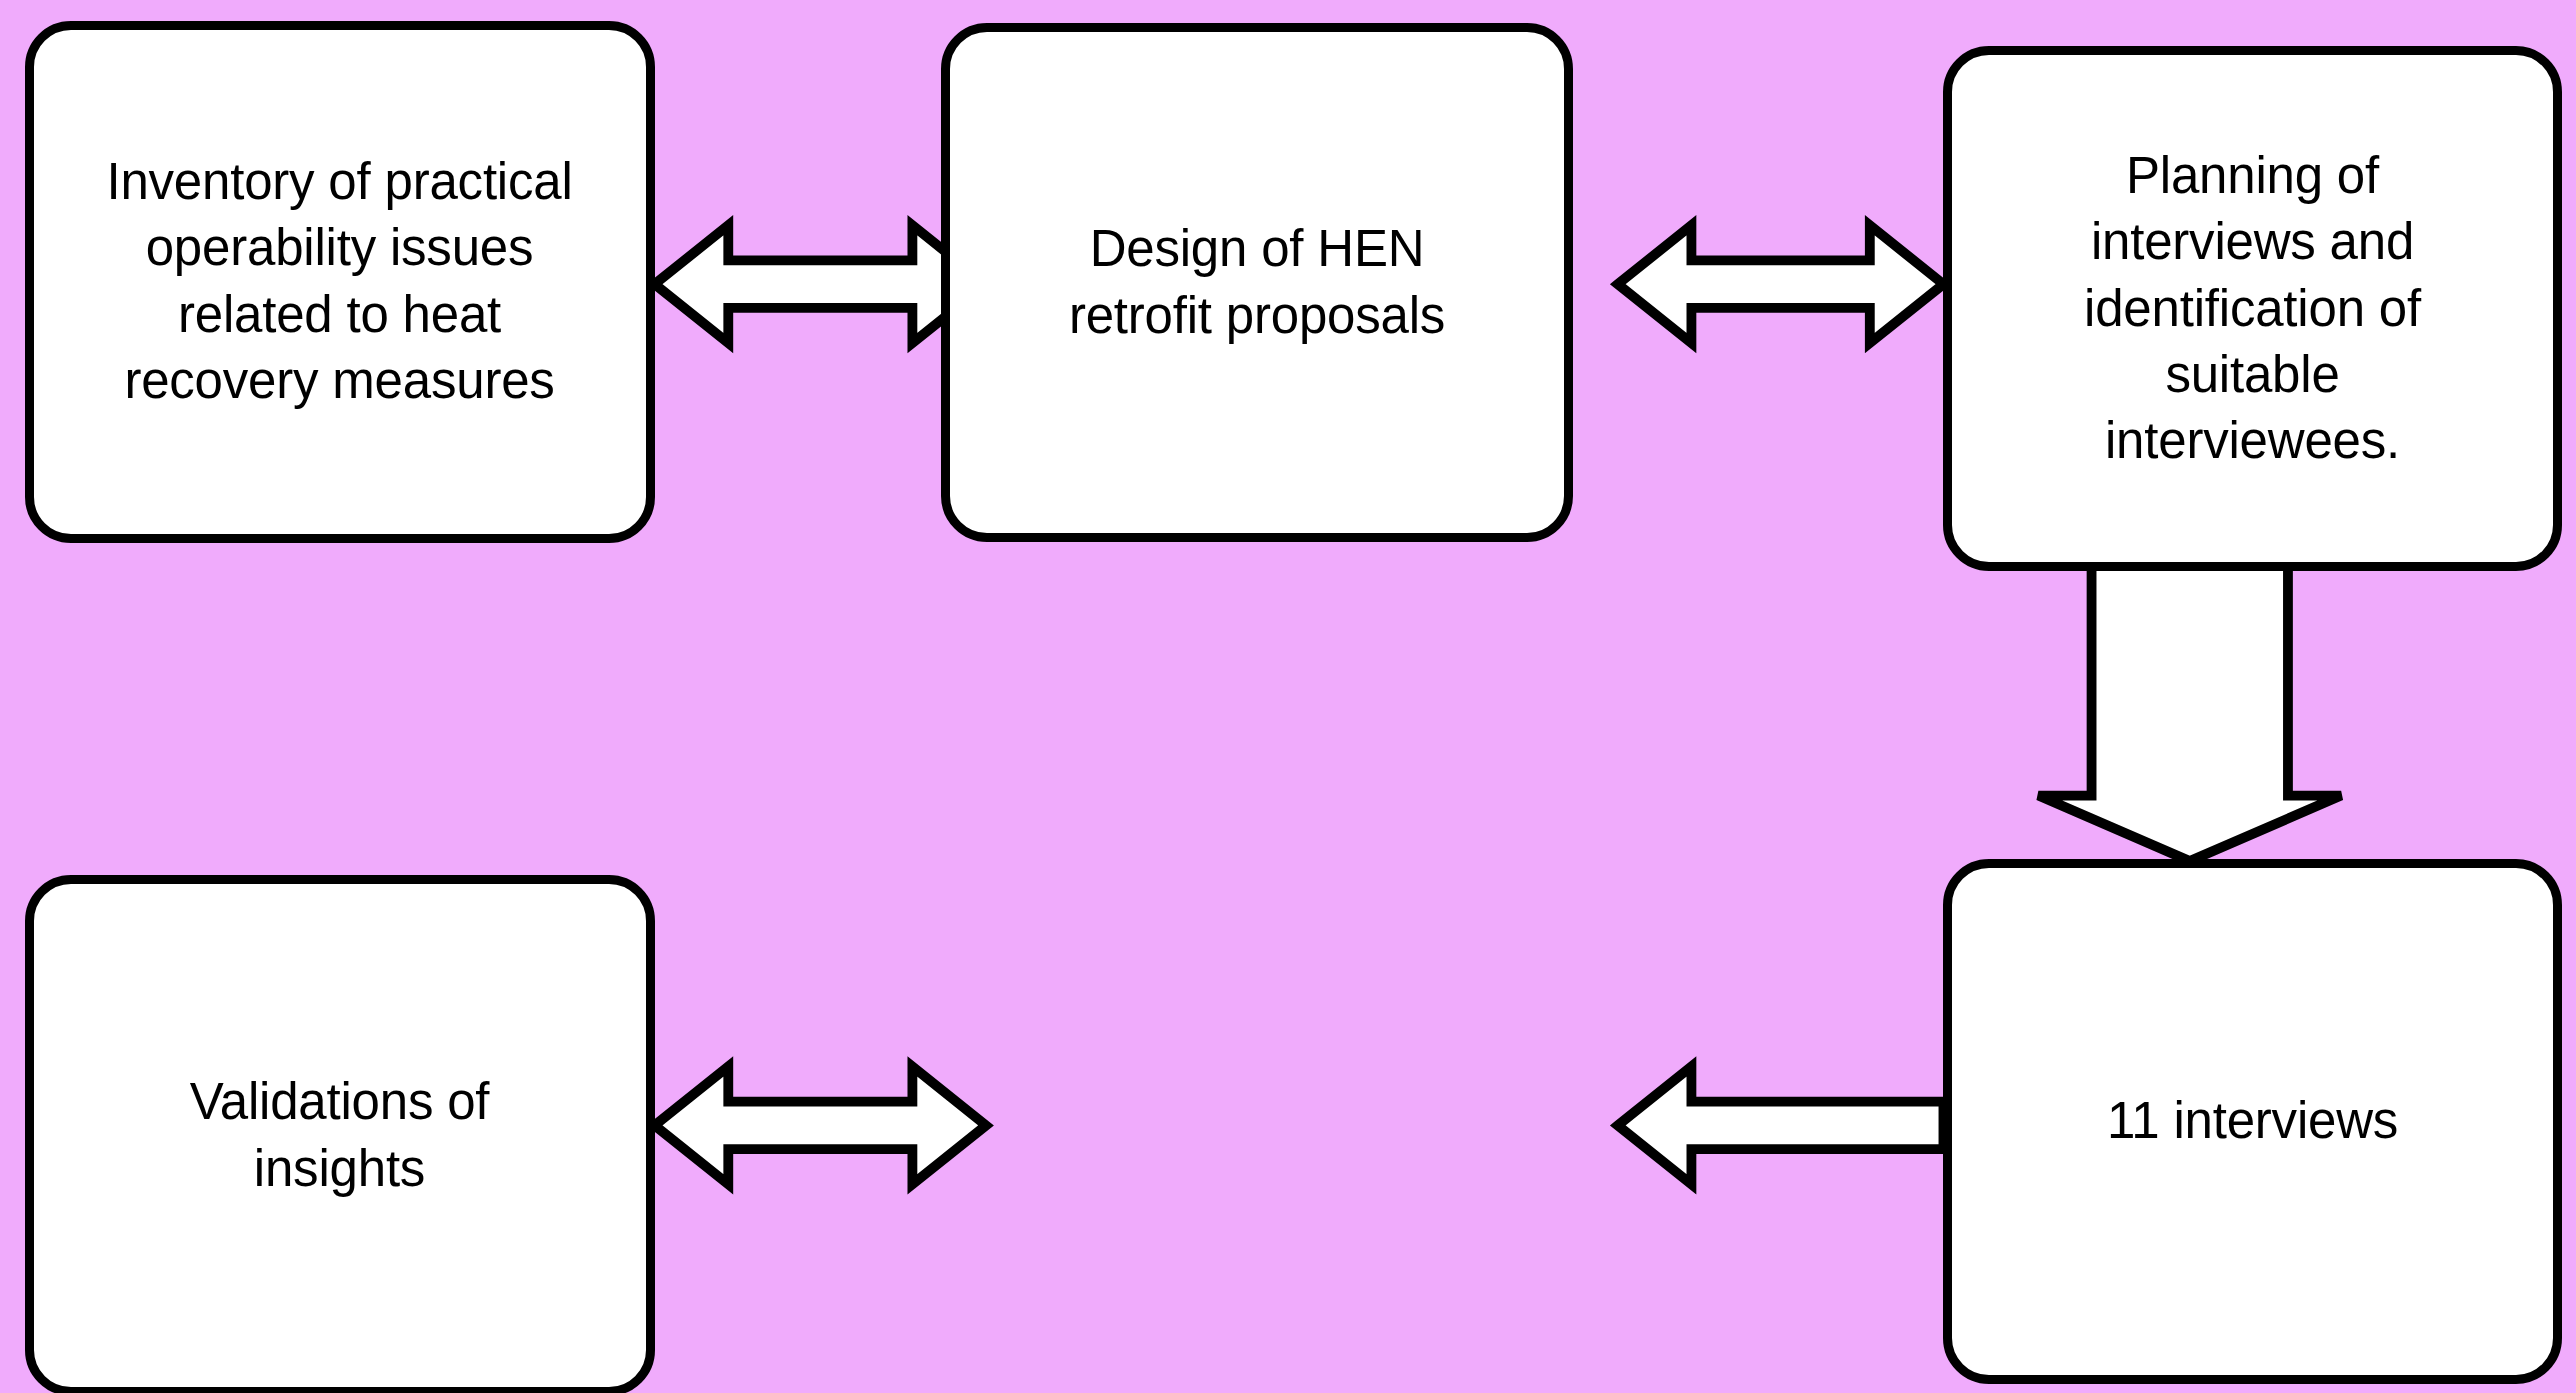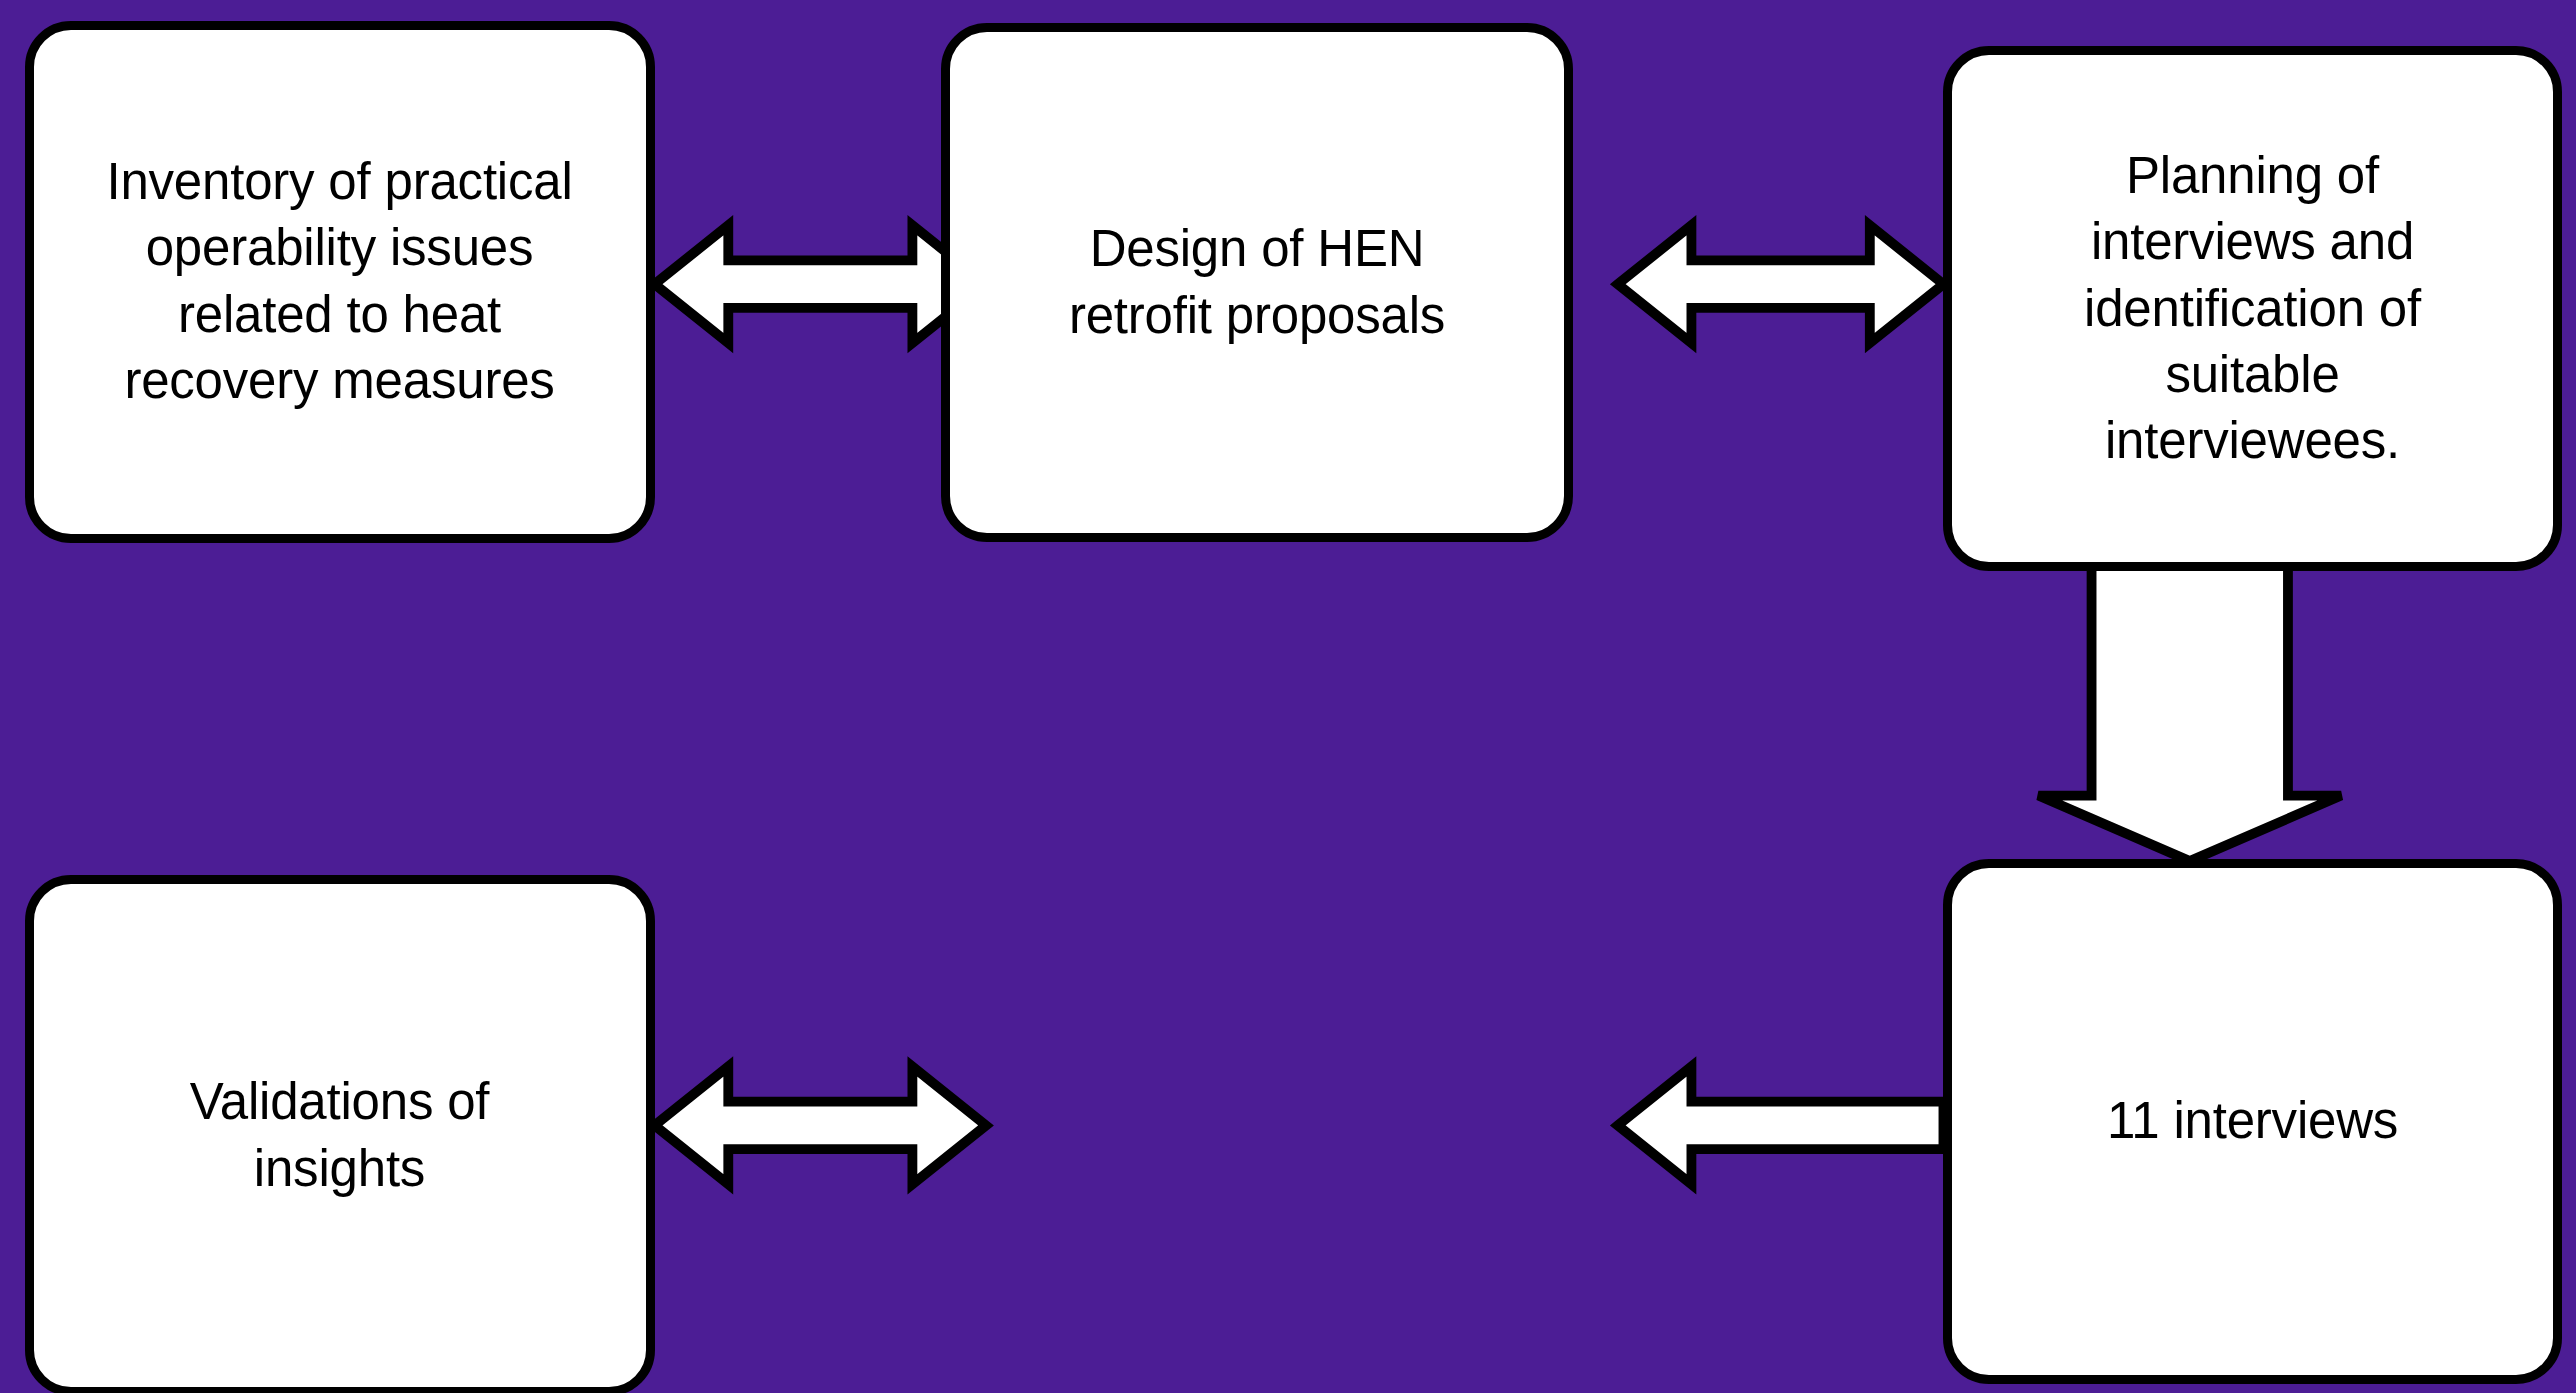--- a/index.html
+++ b/index.html
@@ -8,21 +8,21 @@
     padding: 0;
     background: #ffffff;
   }
   body {
     font-family: "Liberation Sans", sans-serif;
   }
   #diagram-root {
     position: relative;
     width: 2576px;
     height: 1394px;
-    background: #4c1d95;
+    background: #f0abfc;
     overflow: hidden;
   }
   #flow-svg {
     position: absolute;
     left: 0;
     top: 0;
     width: 2576px;
     height: 1394px;
     display: block;
   }

